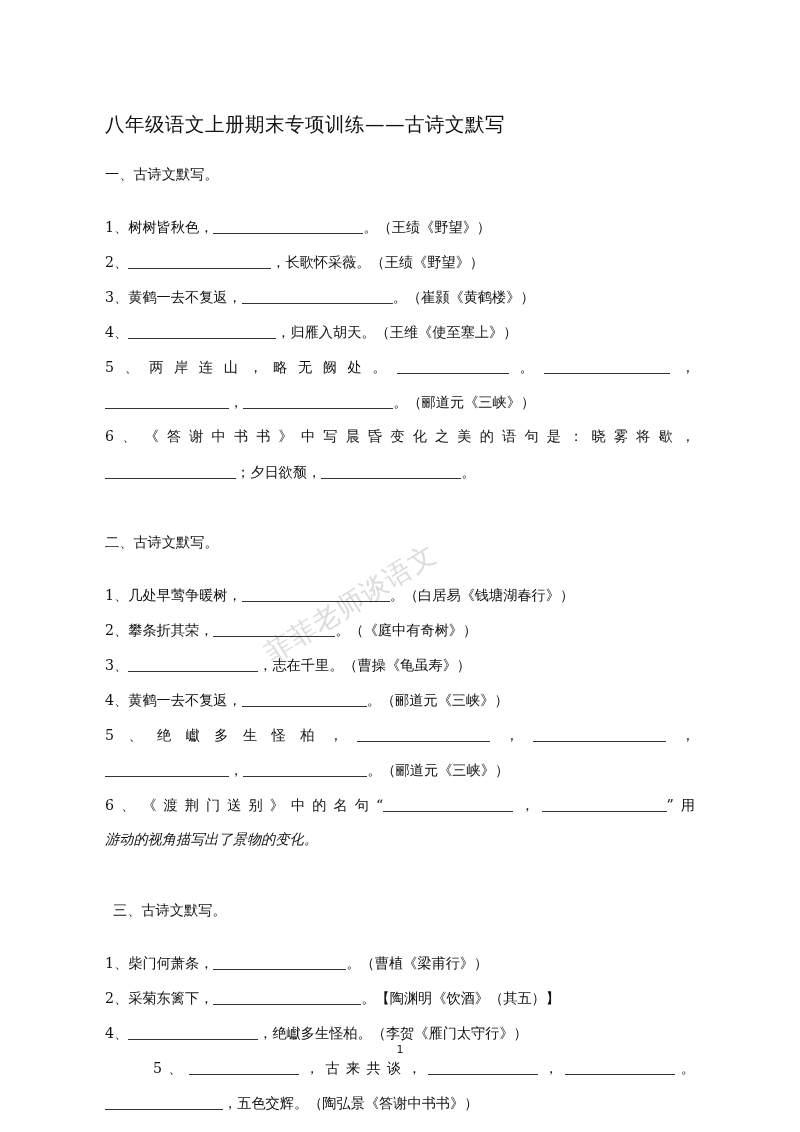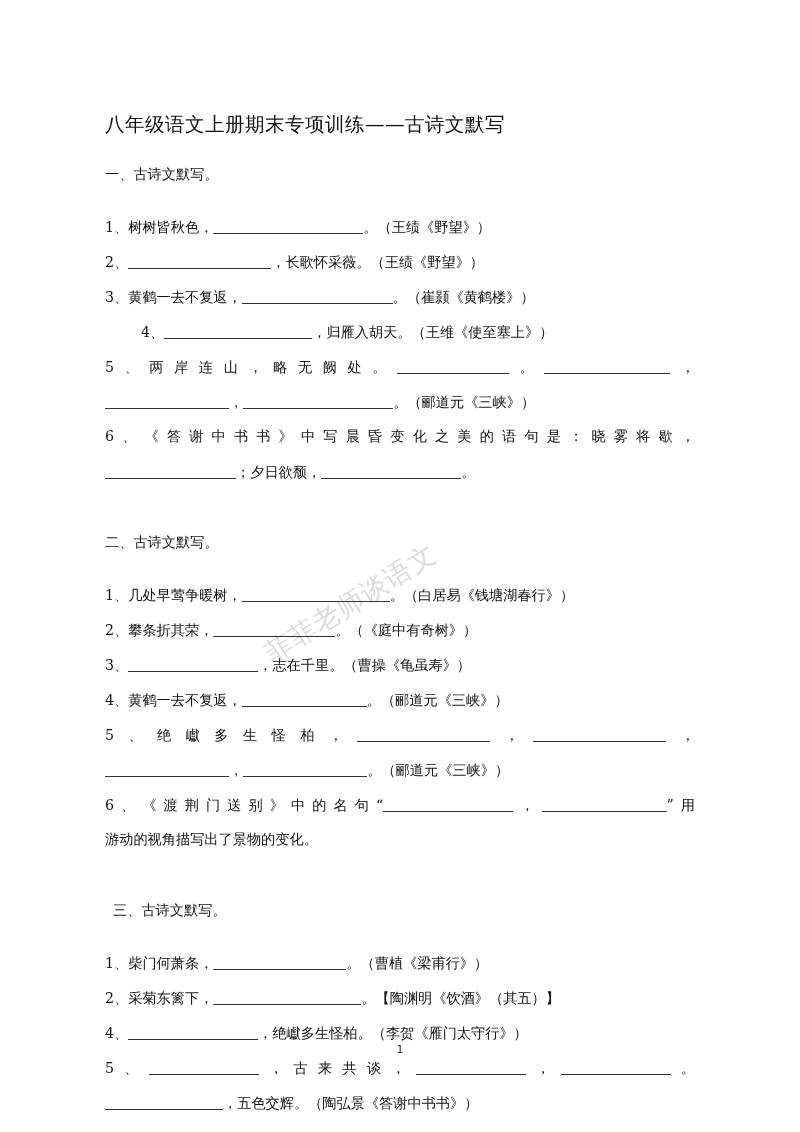--- a/index.html
+++ b/index.html
@@ -103,47 +103,47 @@
 
   <div id="content">
     <h1 id="doc-title">八年级语文上册期末专项训练——古诗文默写</h1>
     <div id="body-sections">
         <div class="section" style="margin-top: 30px;">
           <div class="section-head" style="height: 35px; padding-top: 0px;">一、古诗文默写。</div>
           <div style="margin-top: 17px;">
             <div class="q nj" style="height: 35px;"><span>1、</span><span>树树皆秋色，</span><span class="blank" style="width: 150px;"></span><span>。（王绩《野望》）</span></div>
             <div class="q nj" style="height: 35px;"><span>2、</span><span class="blank" style="width: 143px;"></span><span>，长歌怀采薇。（王绩《野望》）</span></div>
             <div class="q nj" style="height: 35px;"><span>3、</span><span>黄鹤一去不复返，</span><span class="blank" style="width: 151px;"></span><span>。（崔颢《黄鹤楼》）</span></div>
-            <div class="q nj" style="height: 35px; margin-left: 36px;"><span>4、</span><span class="blank" style="width: 148px;"></span><span>，归雁入胡天。（王维《使至塞上》）</span></div>
+            <div class="q nj" style="height: 35px;"><span>4、</span><span class="blank" style="width: 148px;"></span><span>，归雁入胡天。（王维《使至塞上》）</span></div>
             <div class="q j" style="height: 35px;"><span>5、</span><span>两岸连山，略无阙处。</span><span class="blank" style="width: 112px;"></span><span>。</span><span class="blank" style="width: 126px;"></span><span>，</span></div>
             <div class="q nj" style="height: 35px;"><span class="blank" style="width: 124px;"></span><span>，</span><span class="blank" style="width: 150px;"></span><span>。（郦道元《三峡》）</span></div>
             <div class="q j" style="height: 35px;"><span>6、</span><span>《答谢中书书》中写晨昏变化之美的语句是：晓雾将歇，</span></div>
             <div class="q nj" style="height: 35px;"><span class="blank" style="width: 131px;"></span><span>；夕日欲颓，</span><span class="blank" style="width: 140px;"></span><span>。</span></div>
           </div>
         </div>
         <div class="section" style="margin-top: 36px;">
           <div class="section-head" style="height: 35px; padding-top: 0px;">二、古诗文默写。</div>
           <div style="margin-top: 17px;">
             <div class="q nj" style="height: 35px;"><span>1、</span><span>几处早莺争暖树，</span><span class="blank" style="width: 148px;"></span><span>。（白居易《钱塘湖春行》）</span></div>
             <div class="q nj" style="height: 35px;"><span>2、</span><span>攀条折其荣，</span><span class="blank" style="width: 122px;"></span><span>。（《庭中有奇树》）</span></div>
             <div class="q nj" style="height: 35px;"><span>3、</span><span class="blank" style="width: 130px;"></span><span>，志在千里。（曹操《龟虽寿》）</span></div>
             <div class="q nj" style="height: 35px;"><span>4、</span><span>黄鹤一去不复返，</span><span class="blank" style="width: 125px;"></span><span>。（郦道元《三峡》）</span></div>
             <div class="q j" style="height: 35px;"><span>5、</span><span>绝巘多生怪柏，</span><span class="blank" style="width: 133px;"></span><span>，</span><span class="blank" style="width: 133px;"></span><span>，</span></div>
             <div class="q nj" style="height: 35px;"><span class="blank" style="width: 124px;"></span><span>，</span><span class="blank" style="width: 124px;"></span><span>。（郦道元《三峡》）</span></div>
             <div class="q j" style="height: 35px;"><span>6、</span><span>《渡荆门送别》中的名句“</span><span class="blank" style="width: 130px;"></span><span>，</span><span class="blank" style="width: 125px;"></span><span>”用</span></div>
-            <div class="q nj" style="height: 35px;"><span>游动的视角描写出了景物的变化。</span></div>
+            <div class="q nj" style="height: 35px; font-style: italic;"><span>游动的视角描写出了景物的变化。</span></div>
           </div>
         </div>
         <div class="section" style="margin-top: 36px;">
           <div class="section-head" style="height: 35px; padding-top: 0px; margin-left: 8px;">三、古诗文默写。</div>
           <div style="margin-top: 17px;">
             <div class="q nj" style="height: 35px;"><span>1、</span><span>柴门何萧条，</span><span class="blank" style="width: 133px;"></span><span>。（曹植《梁甫行》）</span></div>
             <div class="q nj" style="height: 35px;"><span>2、</span><span>采菊东篱下，</span><span class="blank" style="width: 148px;"></span><span>。【陶渊明《饮酒》（其五）】</span></div>
             <div class="q nj" style="height: 35px;"><span>4、</span><span class="blank" style="width: 130px;"></span><span>，绝巘多生怪柏。（李贺《雁门太守行》）</span></div>
-            <div class="q j" style="height: 35px;"><span>5、</span><span class="blank" style="width: 110px;"></span><span>，古来共谈，</span><span class="blank" style="width: 110px;"></span><span>，</span><span class="blank" style="width: 110px;"></span><span>。</span></div>
+            <div class="q j" style="height: 35px; margin-left: 48px;"><span>5、</span><span class="blank" style="width: 110px;"></span><span>，古来共谈，</span><span class="blank" style="width: 110px;"></span><span>，</span><span class="blank" style="width: 110px;"></span><span>。</span></div>
             <div class="q nj" style="height: 35px;"><span class="blank" style="width: 118px;"></span><span>，五色交辉。（陶弘景《答谢中书书》）</span></div>
           </div>
         </div>
       </div>
   </div>
 
   <div class="page-num">1</div>
 </div>
 
 </body></html>

